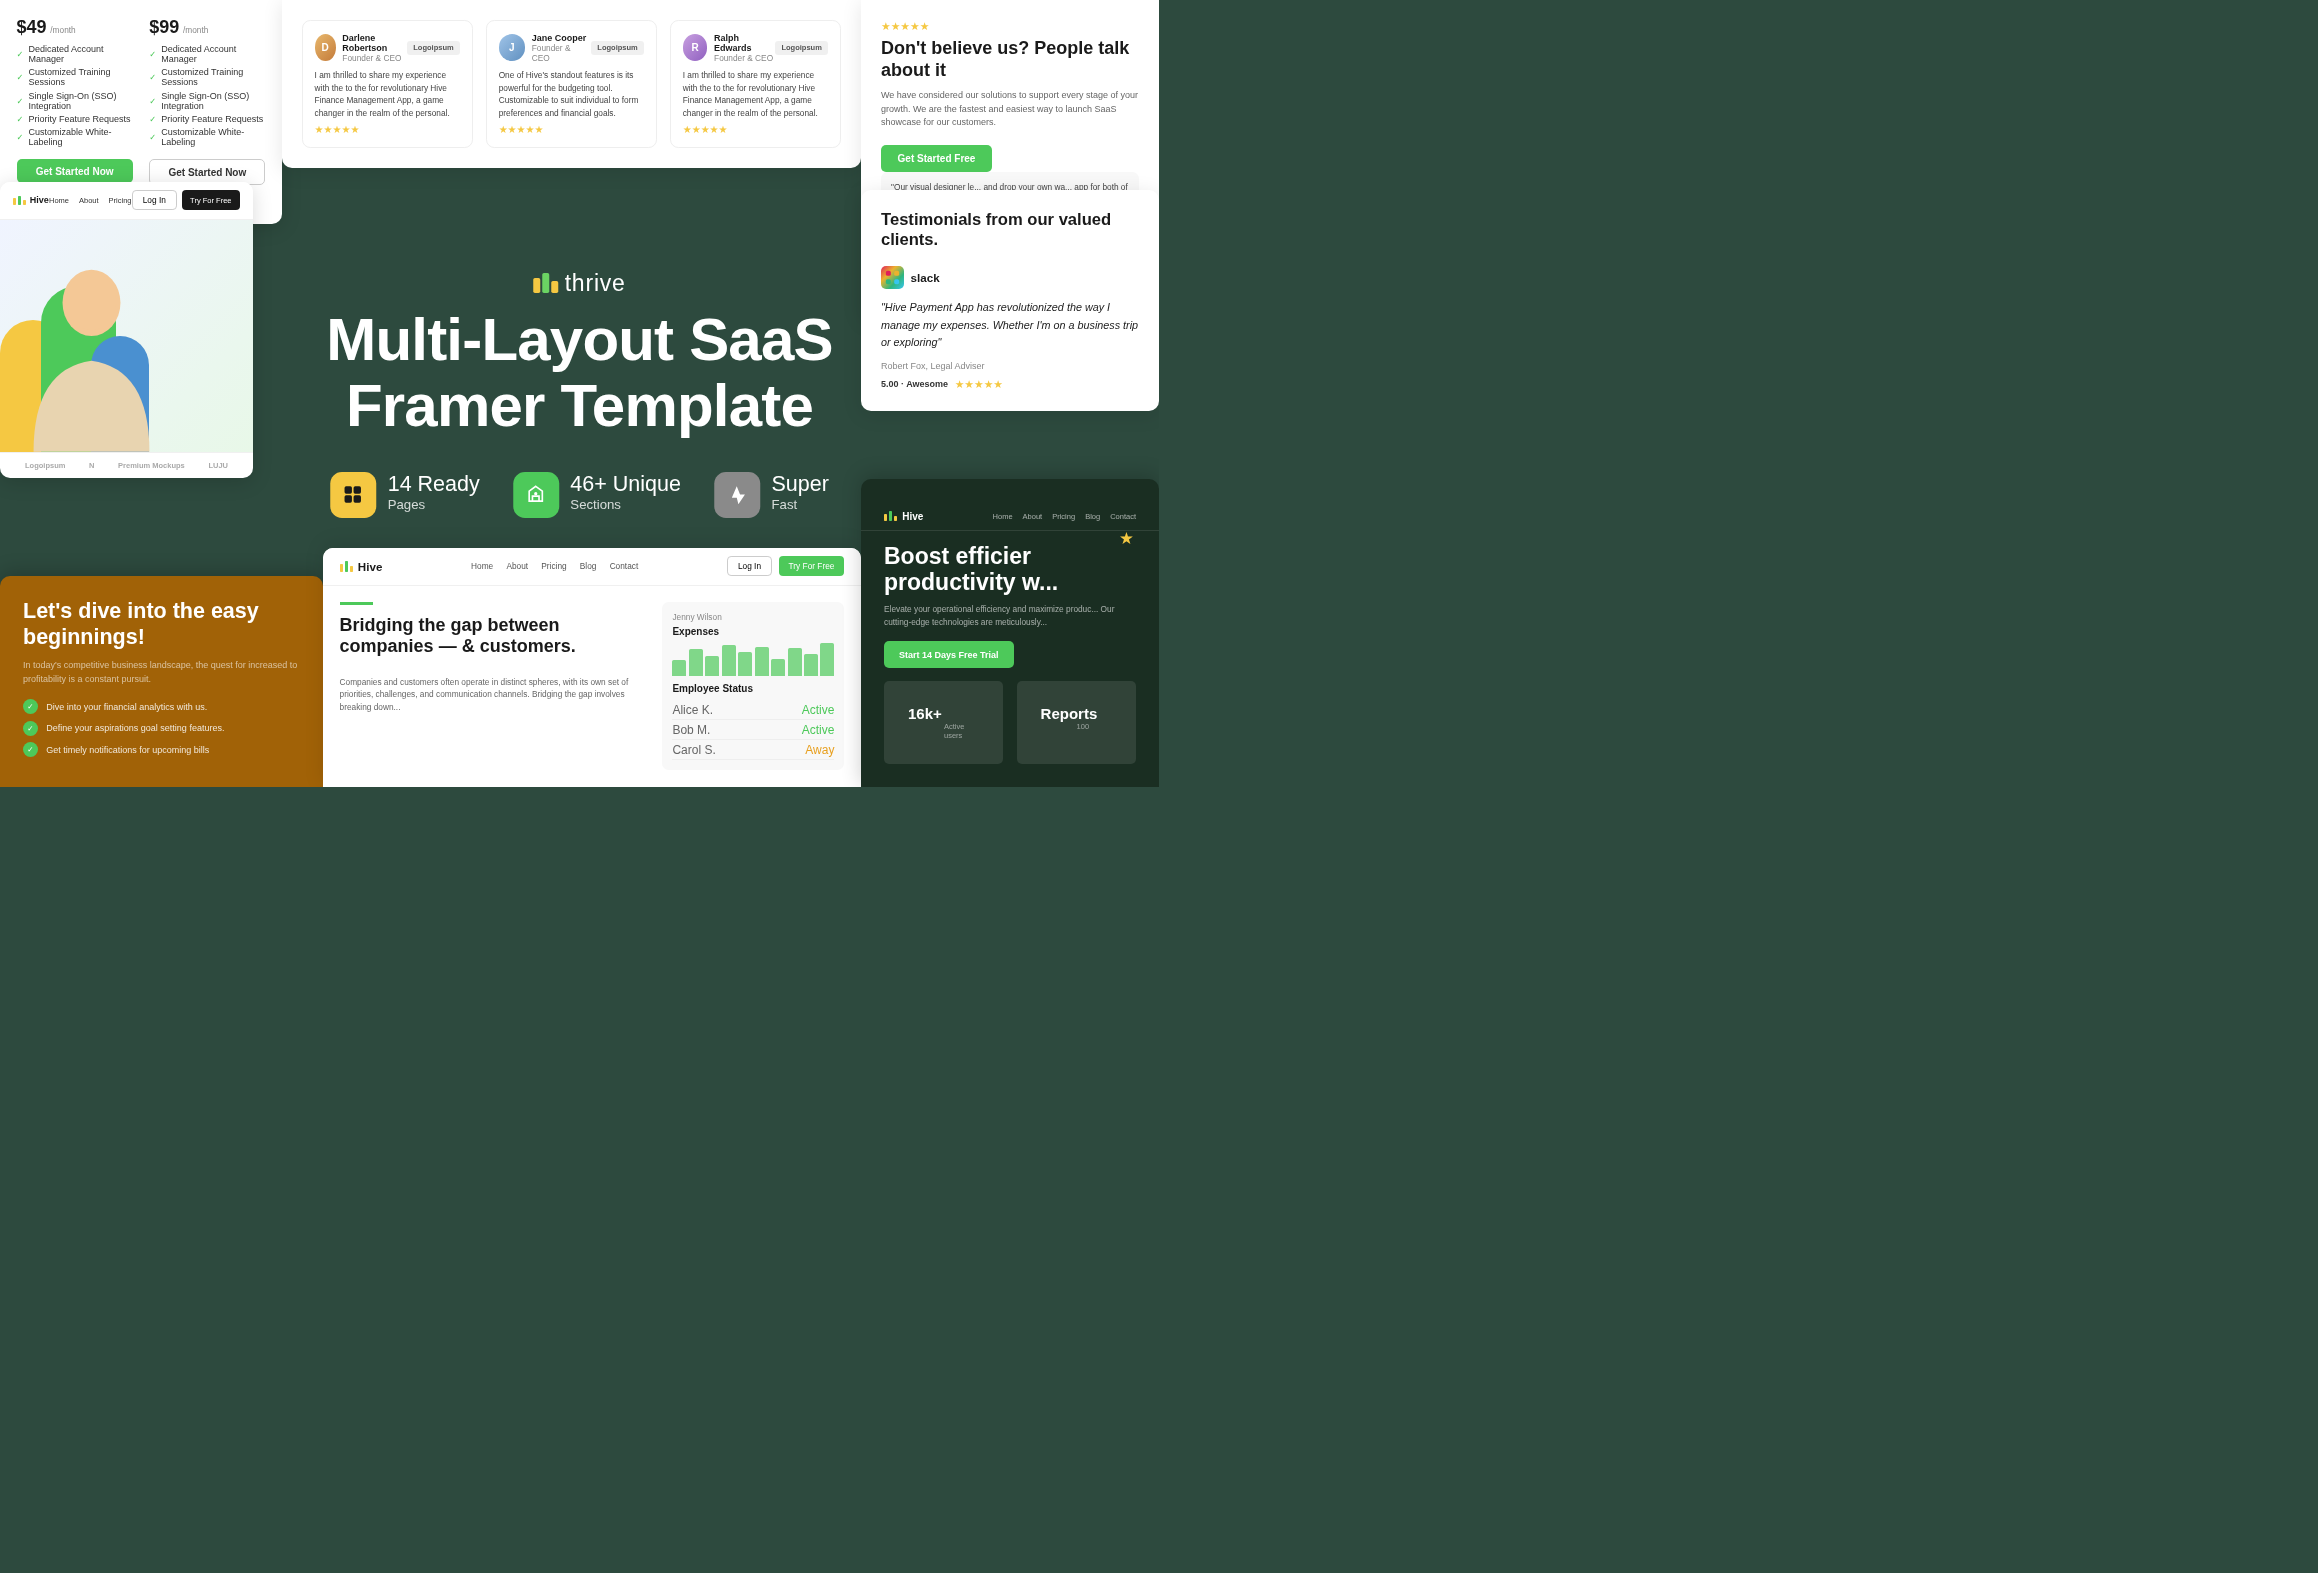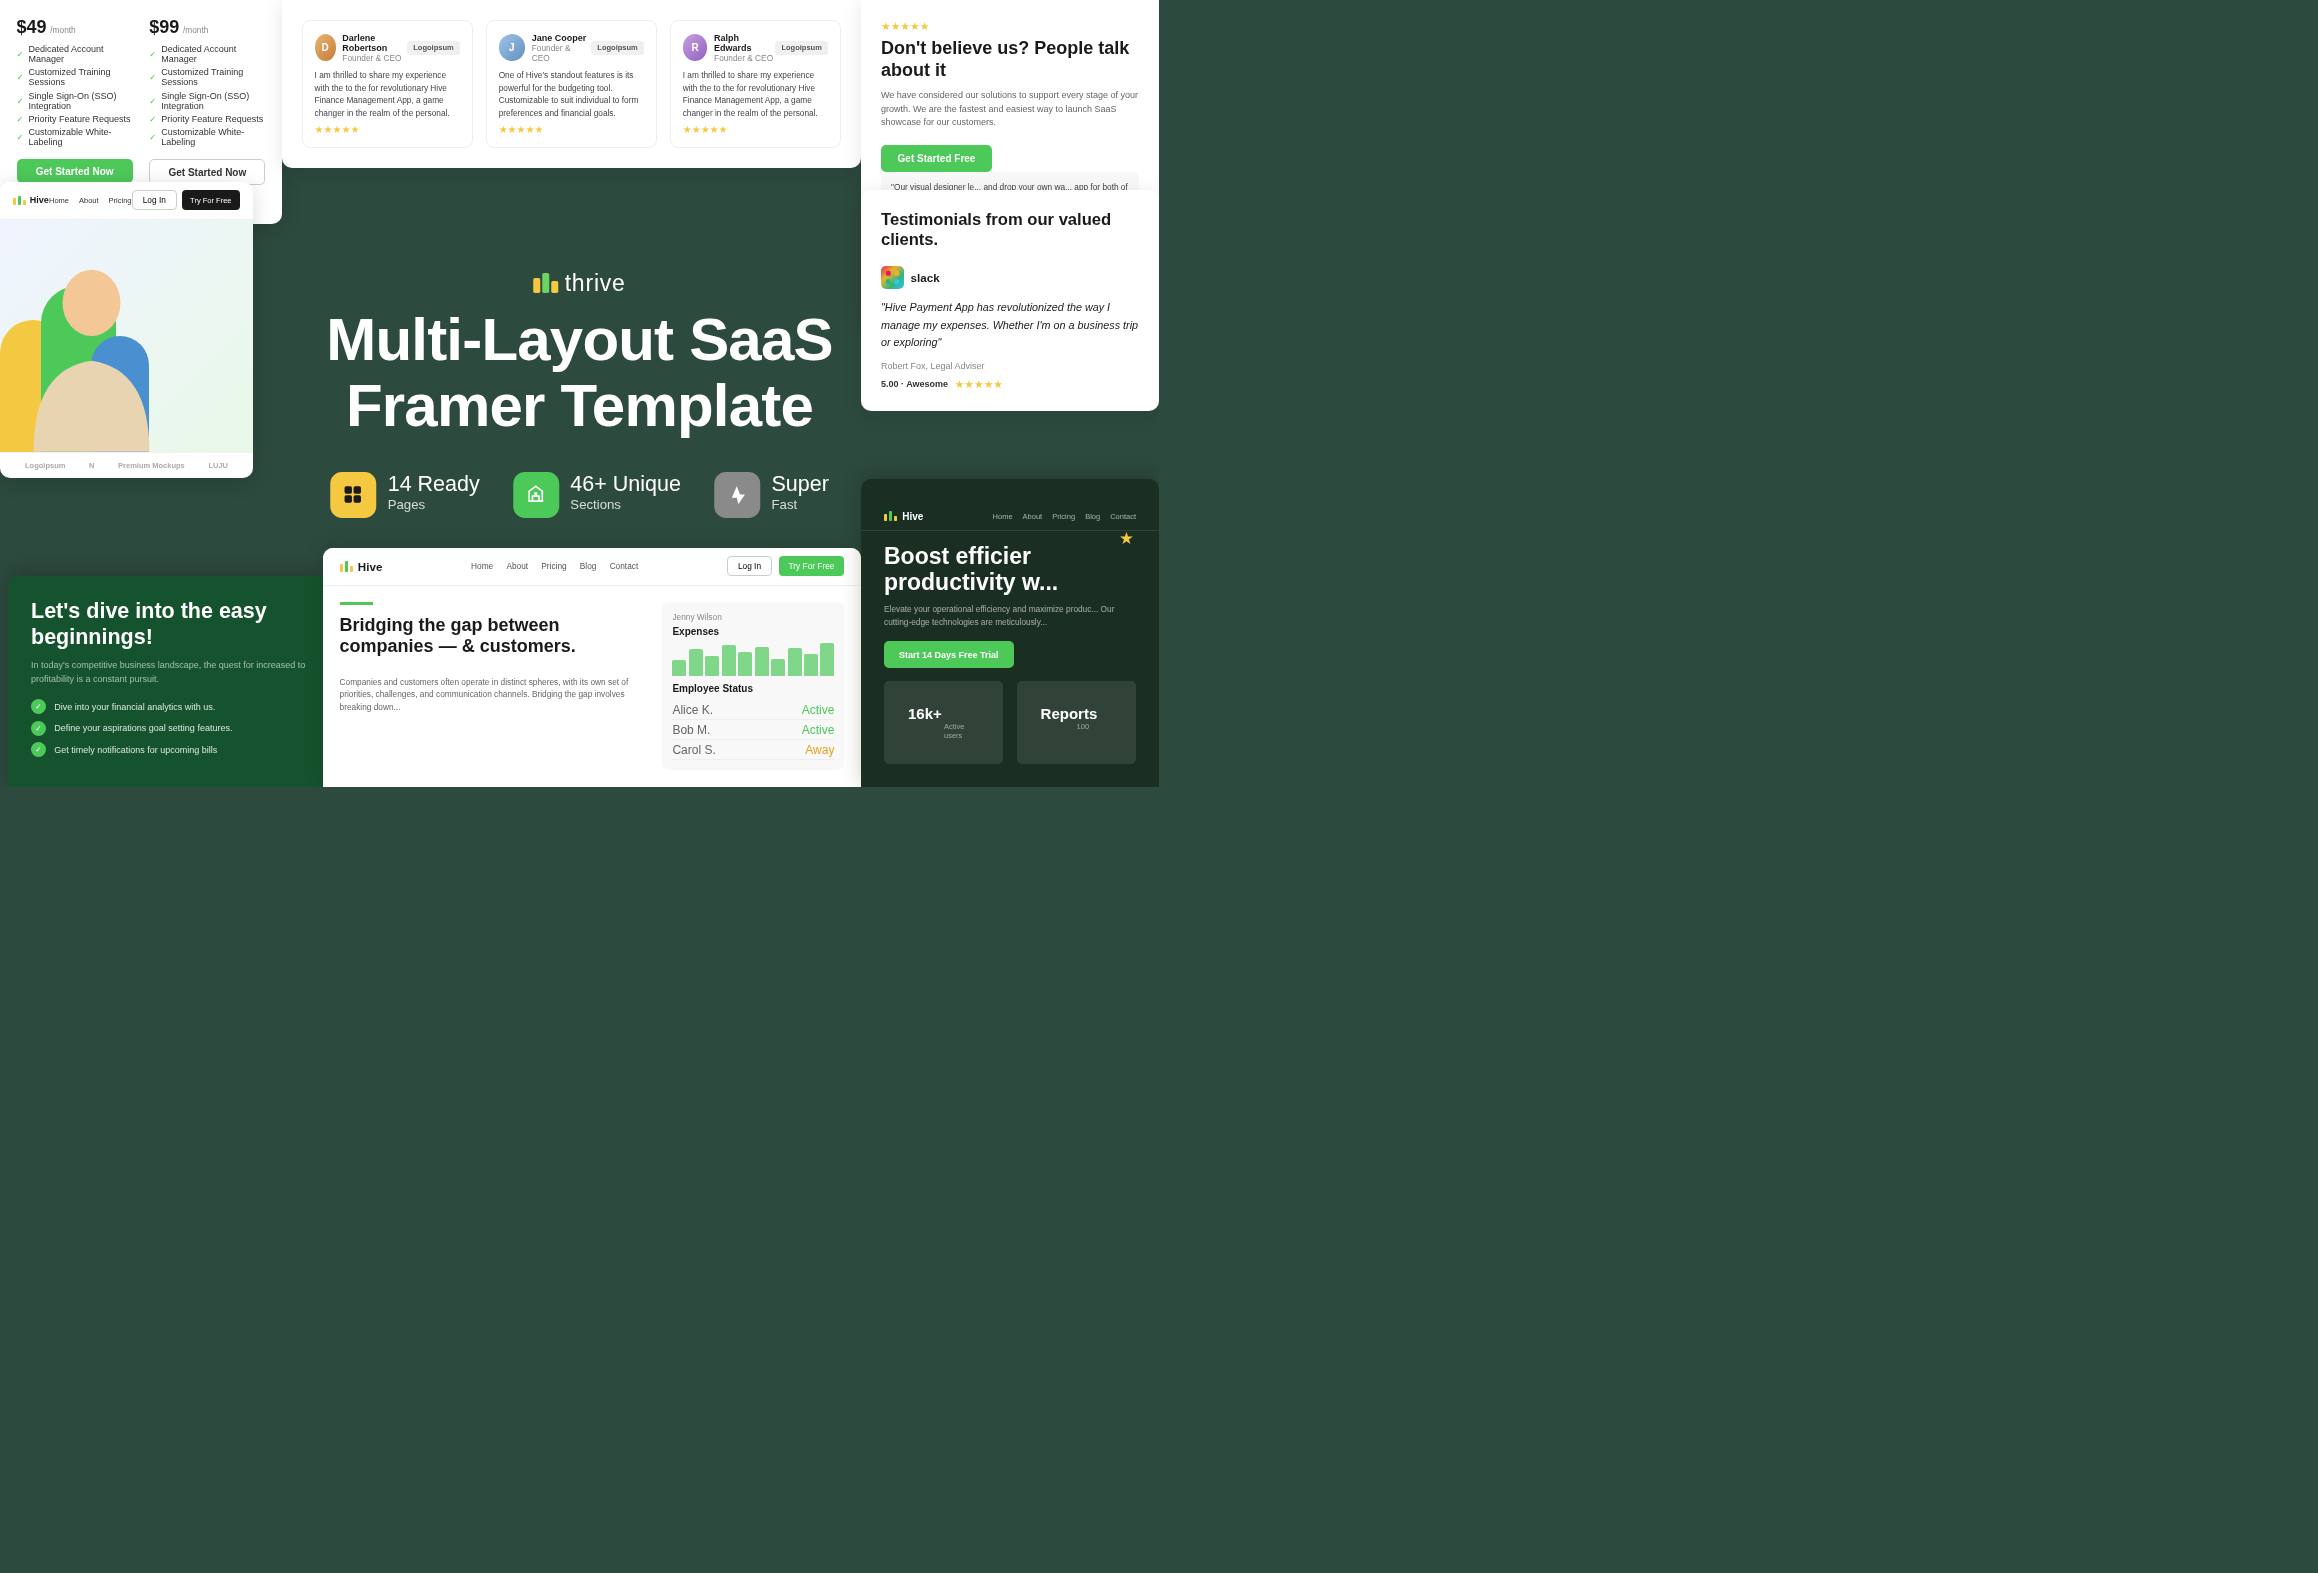--- a/index.html
+++ b/index.html
@@ -495,23 +495,23 @@
     .rating-label {
       font-size: 9px;
       color: #333;
       font-weight: 600;
     }
 
     
     .card-bottom-left {
       position: absolute;
       bottom: 0;
-      left: 8px;
+      left: 0;
       width: 323px;
-      background: #14532d;
+      background: #a16207;
       border-radius: 10px 10px 0 0;
       padding: 23px;
       box-shadow: 0 -3.3px 20px rgba(0,0,0,0.2);
     }
 
     .dive-title {
       font-size: 21.5px;
       font-weight: 800;
       color: white;
       line-height: 1.2;

